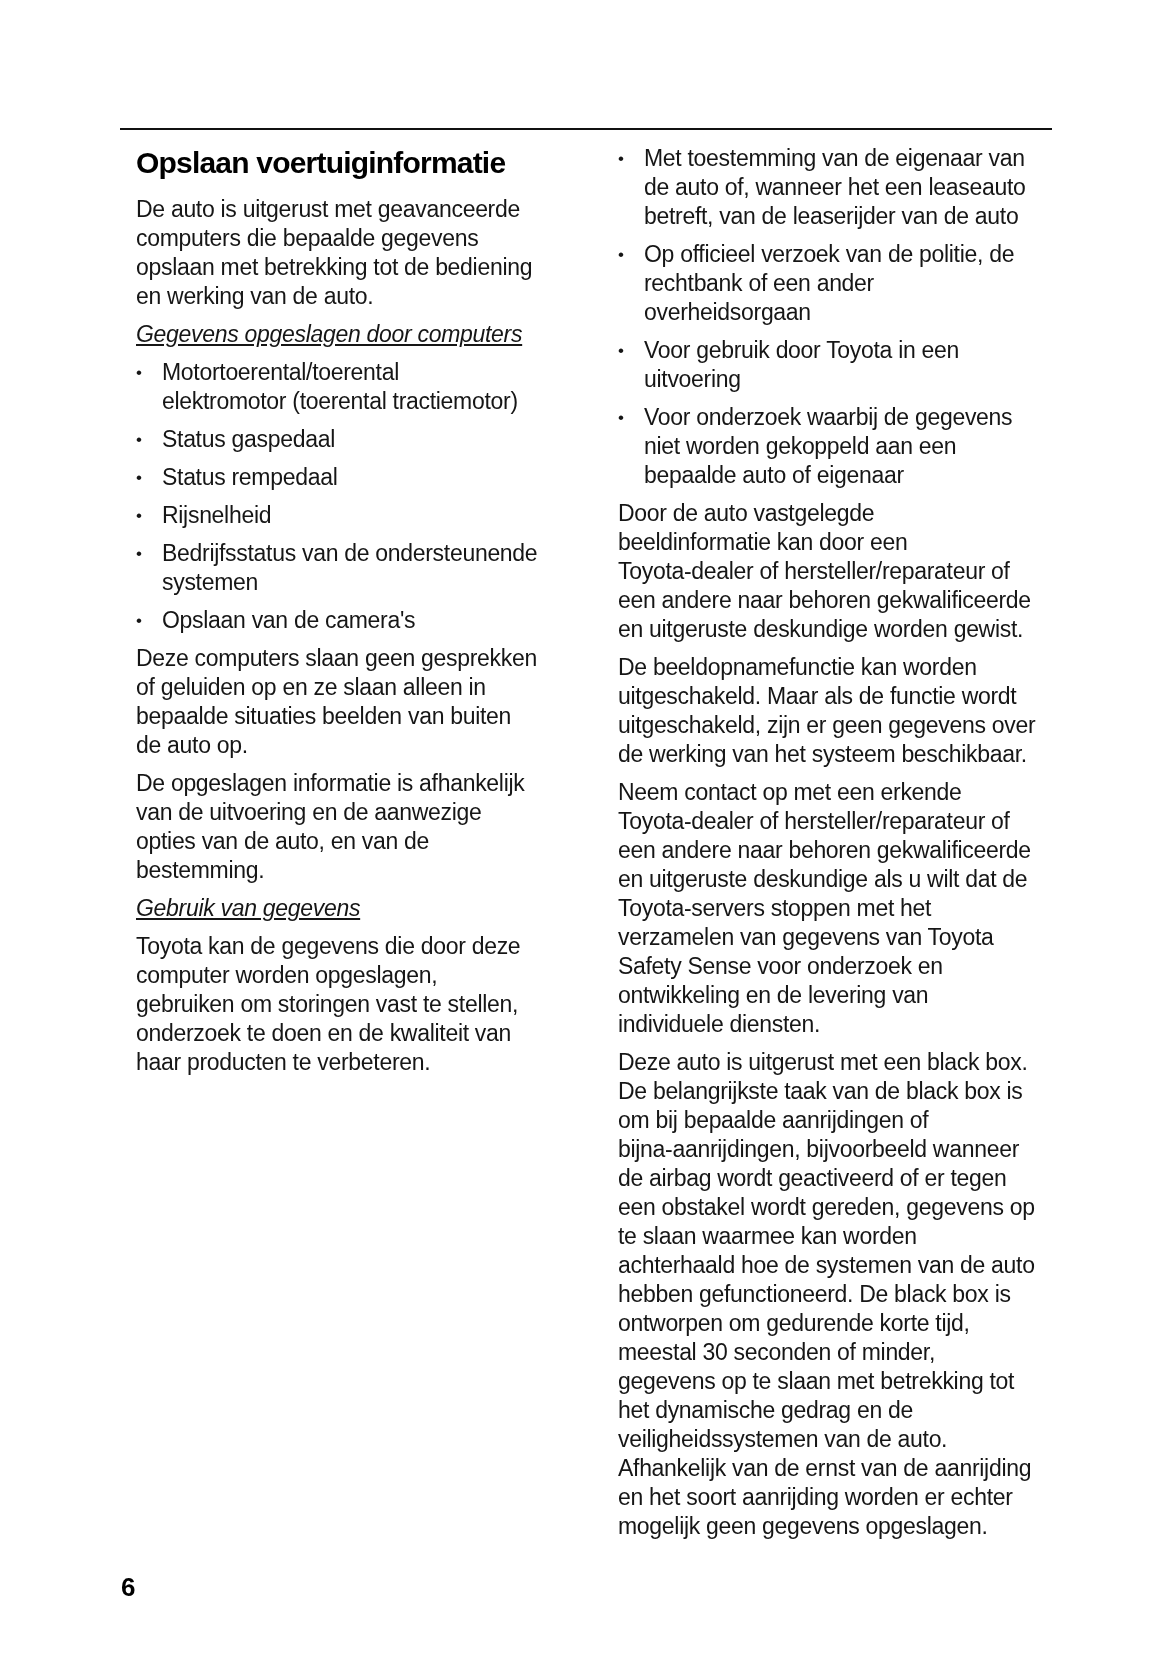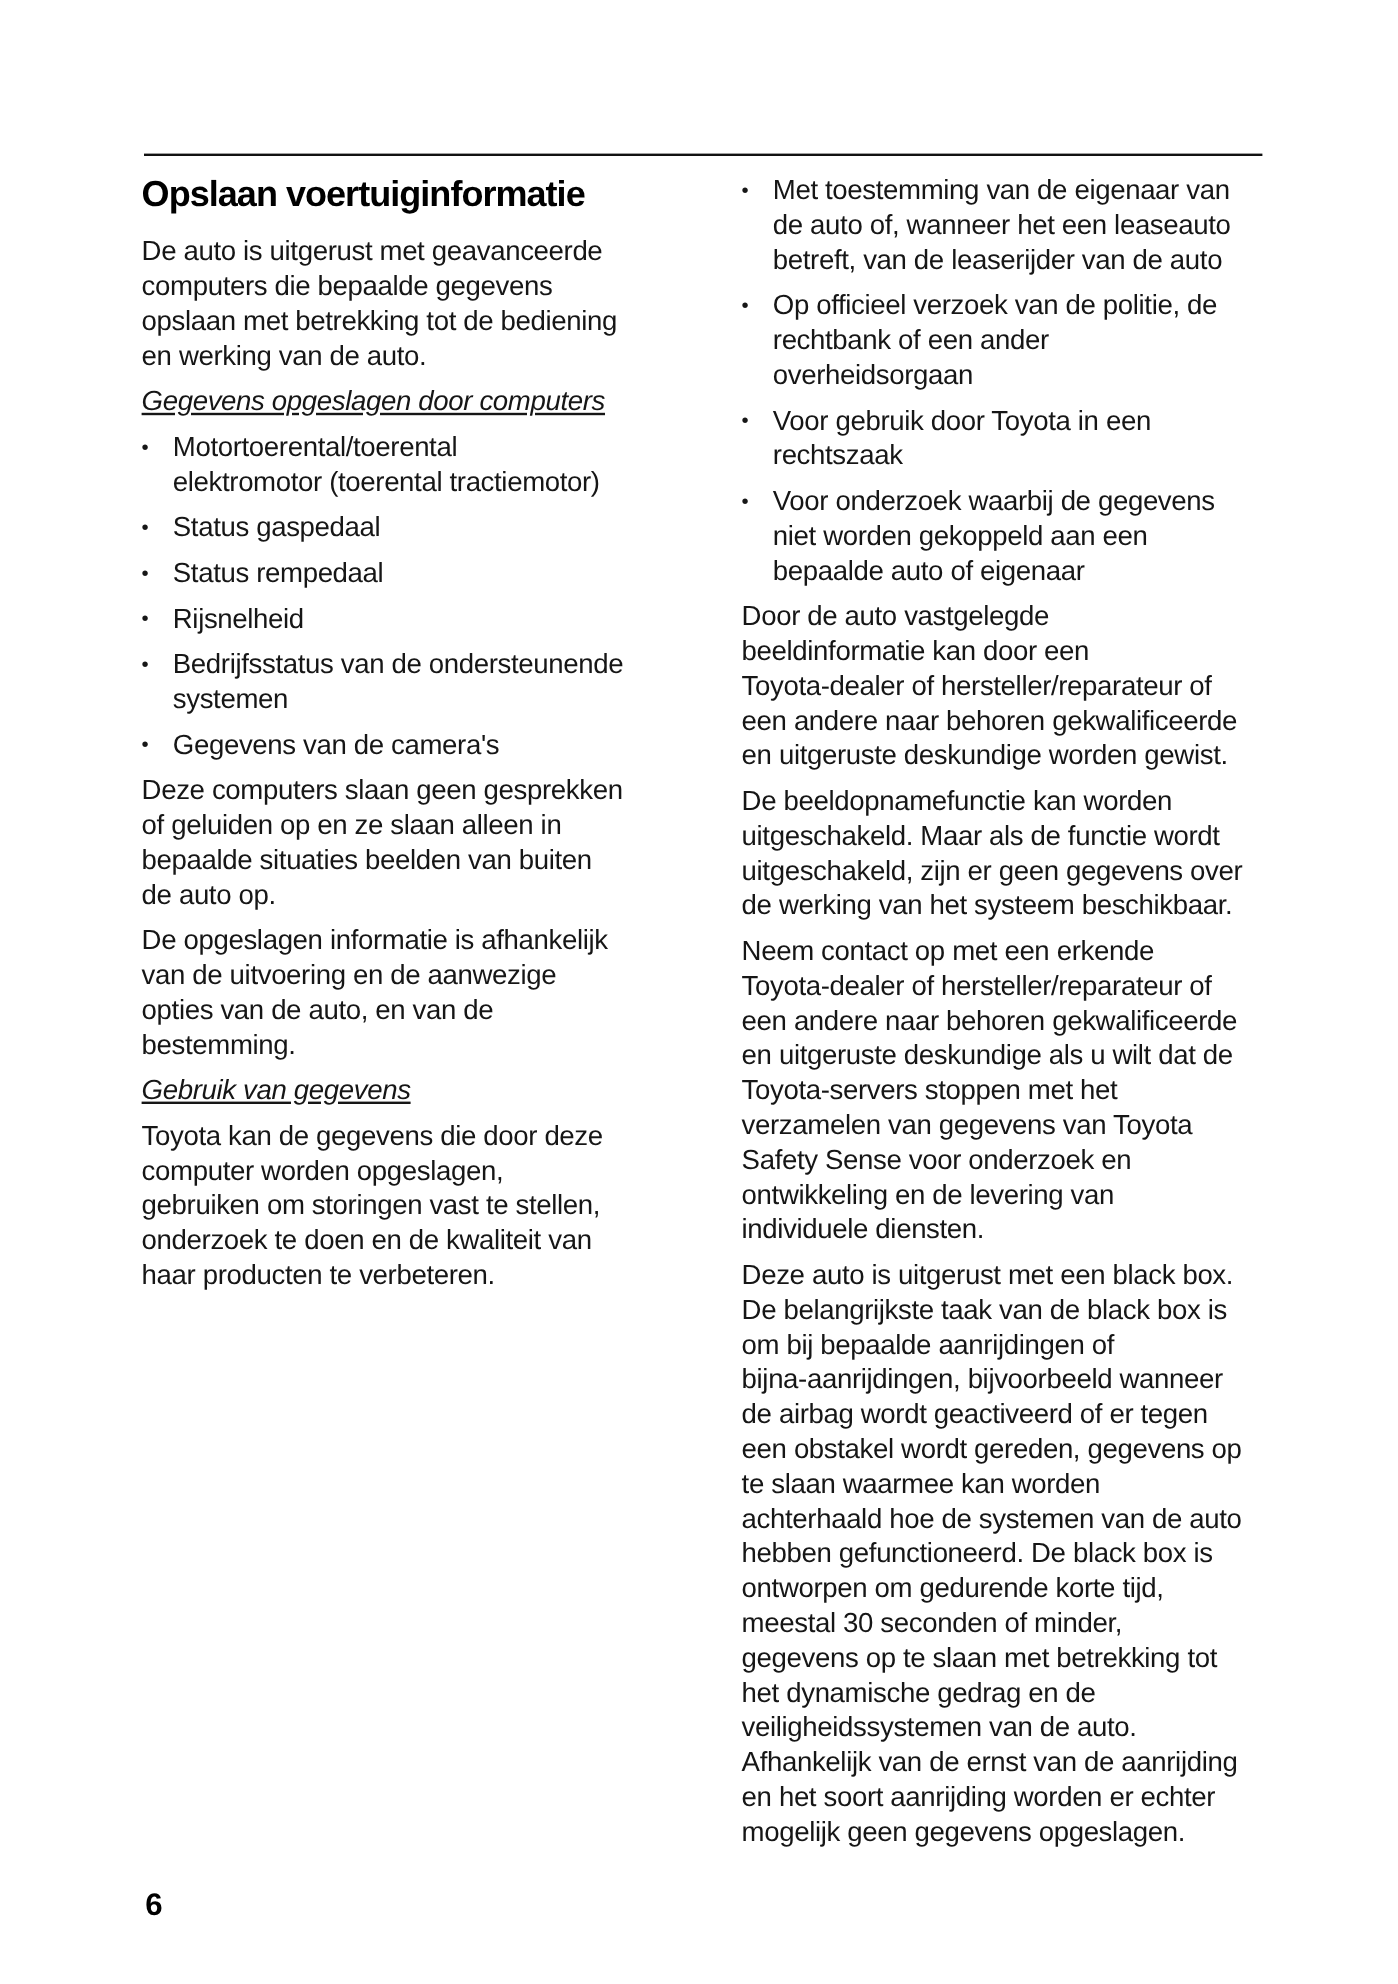--- a/index.html
+++ b/index.html
@@ -29,21 +29,21 @@
     background: #111111;
   }
   .col {
     position: absolute;
     top: 144px;
     white-space: pre-line;
     font-size: 23px;
     line-height: 29px;
     letter-spacing: -0.3px;
   }
-  .col-left  { left: 118px; width: 490px; }
+  .col-left  { left: 136px; width: 490px; }
   .col-right { left: 618px; width: 506px; }
 
   .heading {
     font-size: 30px;
     line-height: 38px;
     font-weight: bold;
     letter-spacing: -0.8px;
     color: #000000;
     margin: 0 0 13px 0;
   }
@@ -84,37 +84,37 @@
 </head>
 <body>
 
 <div class="page">
   <div class="rule"></div>
   <div class="col col-left" id="col-left"><h2 class="heading">Opslaan voertuiginformatie</h2><p class="para">De auto is uitgerust met geavanceerde
 computers die bepaalde gegevens
 opslaan met betrekking tot de bediening
 en werking van de auto.</p><p class="subheading">Gegevens opgeslagen door computers</p><div class="bullet"><span class="marker">•</span><span class="text">Motortoerental/toerental
 elektromotor (toerental tractiemotor)</span></div><div class="bullet"><span class="marker">•</span><span class="text">Status gaspedaal</span></div><div class="bullet"><span class="marker">•</span><span class="text">Status rempedaal</span></div><div class="bullet"><span class="marker">•</span><span class="text">Rijsnelheid</span></div><div class="bullet"><span class="marker">•</span><span class="text">Bedrijfsstatus van de ondersteunende
-systemen</span></div><div class="bullet"><span class="marker">•</span><span class="text">Gegevens van de camera's</span></div><p class="para">Deze computers slaan geen gesprekken
+systemen</span></div><div class="bullet"><span class="marker">•</span><span class="text">Opslaan van de camera's</span></div><p class="para">Deze computers slaan geen gesprekken
 of geluiden op en ze slaan alleen in
 bepaalde situaties beelden van buiten
 de auto op.</p><p class="para">De opgeslagen informatie is afhankelijk
 van de uitvoering en de aanwezige
 opties van de auto, en van de
 bestemming.</p><p class="subheading">Gebruik van gegevens</p><p class="para">Toyota kan de gegevens die door deze
 computer worden opgeslagen,
 gebruiken om storingen vast te stellen,
 onderzoek te doen en de kwaliteit van
 haar producten te verbeteren.</p></div>
   <div class="col col-right" id="col-right"><div class="bullet"><span class="marker">•</span><span class="text">Met toestemming van de eigenaar van
 de auto of, wanneer het een leaseauto
 betreft, van de leaserijder van de auto</span></div><div class="bullet"><span class="marker">•</span><span class="text">Op officieel verzoek van de politie, de
 rechtbank of een ander
 overheidsorgaan</span></div><div class="bullet"><span class="marker">•</span><span class="text">Voor gebruik door Toyota in een
-rechtszaak</span></div><div class="bullet"><span class="marker">•</span><span class="text">Voor onderzoek waarbij de gegevens
+uitvoering</span></div><div class="bullet"><span class="marker">•</span><span class="text">Voor onderzoek waarbij de gegevens
 niet worden gekoppeld aan een
 bepaalde auto of eigenaar</span></div><p class="para">Door de auto vastgelegde
 beeldinformatie kan door een
 Toyota-dealer of hersteller/reparateur of
 een andere naar behoren gekwalificeerde
 en uitgeruste deskundige worden gewist.</p><p class="para">De beeldopnamefunctie kan worden
 uitgeschakeld. Maar als de functie wordt
 uitgeschakeld, zijn er geen gegevens over
 de werking van het systeem beschikbaar.</p><p class="para">Neem contact op met een erkende
 Toyota-dealer of hersteller/reparateur of

